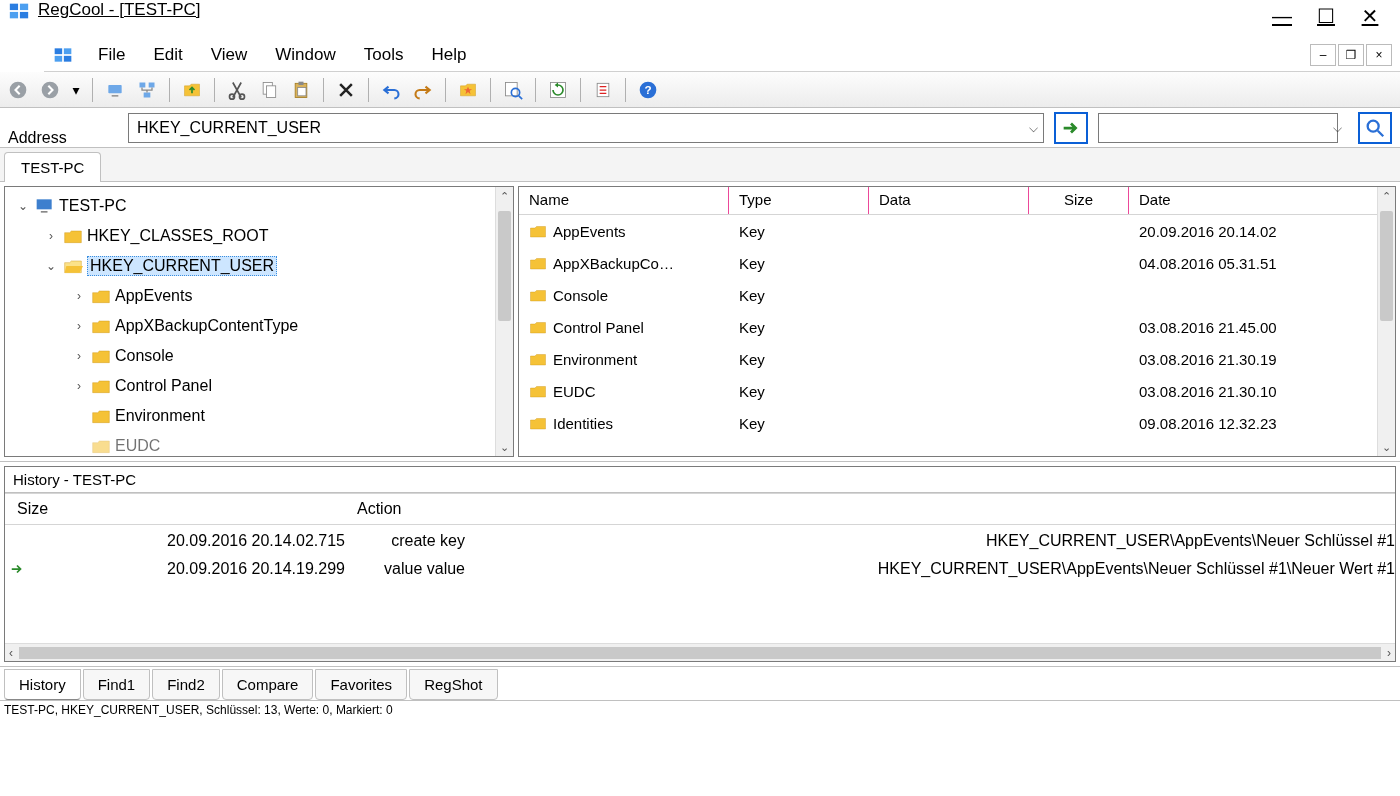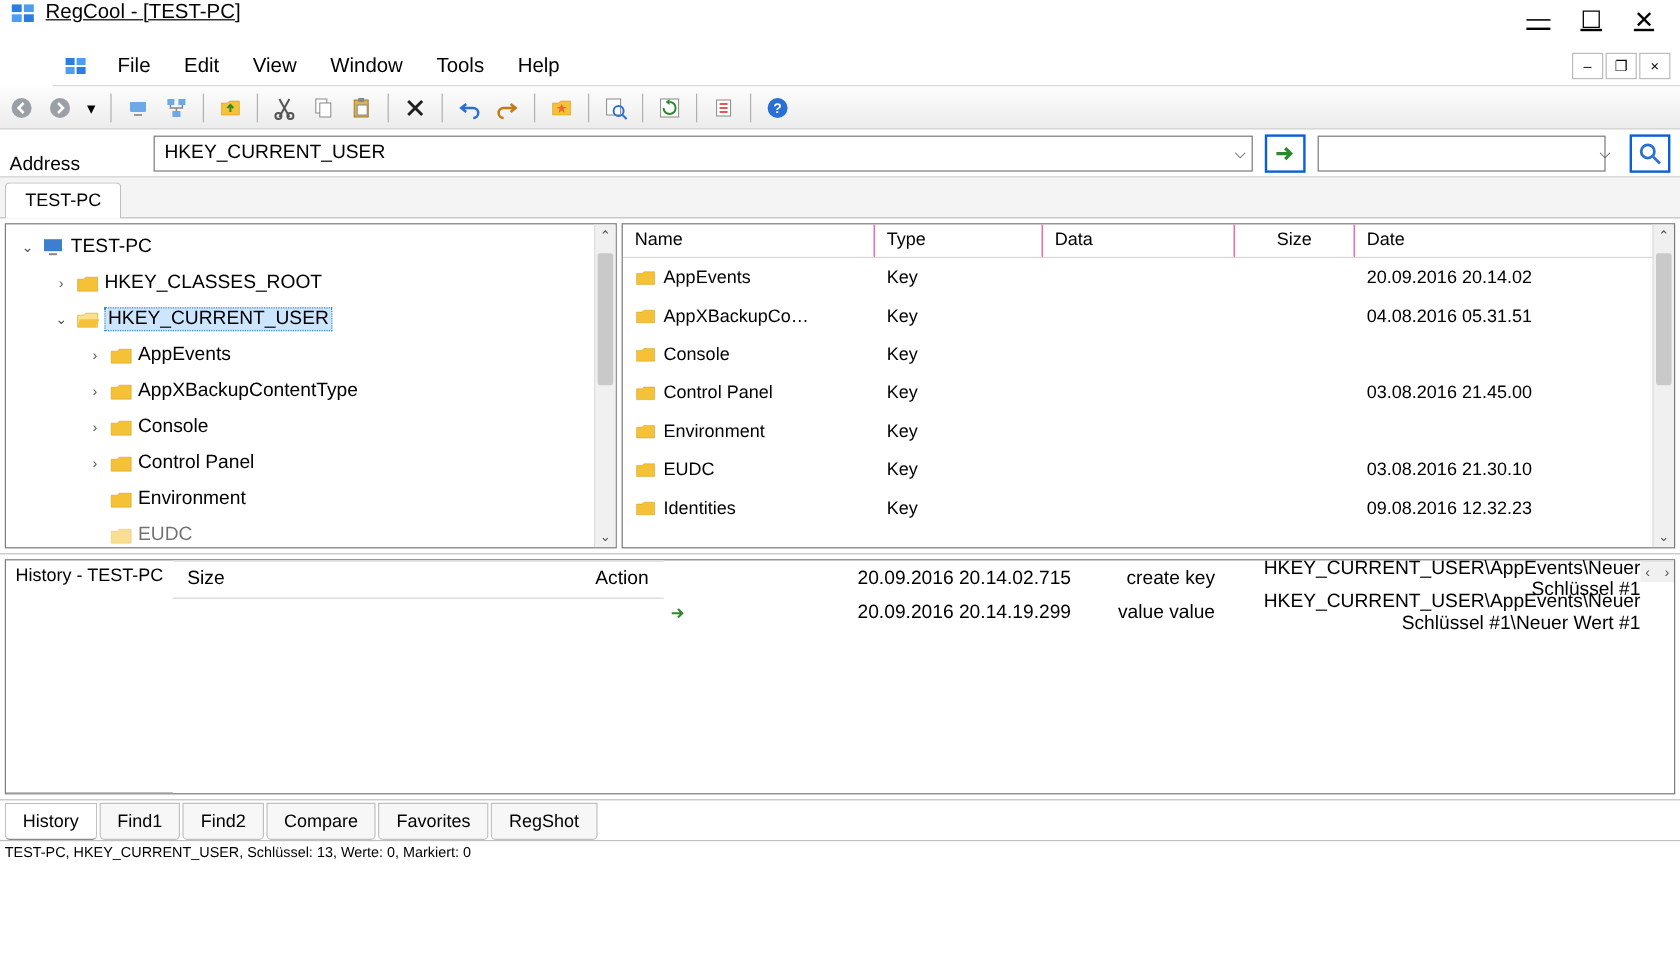--- a/index.html
+++ b/index.html
@@ -169,21 +169,21 @@
 
 .list-body { font-size:15px; }
 .list-row {
   display:flex; align-items:center; height:32px;
 }
 .list-row .c { padding:0 10px; }
 .list-row .c.col-name{display:flex;align-items:center;gap:6px}
 
 .history-panel {
   border:1px solid #7a7a7a; margin:4px; height:196px;
-  display:flex; background:#fff;
+  display:flex; flex-direction:column; background:#fff;
 }
 .history-title {
   padding:4px 8px; font-size:15px; border-bottom:1px solid #c0c0c0;
 }
 .history-header {
   display:flex; height:32px; font-size:16px; align-items:center;
   border-bottom:1px solid #d5d5d5; border-top:1px solid #d5d5d5;
   background:#fff;
 }
 .history-header .hc{padding:0 12px}
@@ -533,20 +533,21 @@
         <div class="list-row">
           <div class="c col-name">
             <svg width="18" height="16" viewBox="0 0 24 20">
               <path class="folder-svg" d="M2 6 L8 6 L10 4 L22 4 V18 H2 Z"></path>
             </svg>
             <span>Environment</span>
           </div>
           <div class="c col-type">Key</div>
           <div class="c col-data"></div>
           <div class="c col-size"></div>
+          <div class="c col-date">03.08.2016 21.30.19</div>
         </div>
         <div class="list-row">
           <div class="c col-name">
             <svg width="18" height="16" viewBox="0 0 24 20">
               <path class="folder-svg" d="M2 6 L8 6 L10 4 L22 4 V18 H2 Z"></path>
             </svg>
             <span>EUDC</span>
           </div>
           <div class="c col-type">Key</div>
           <div class="c col-data"></div>

